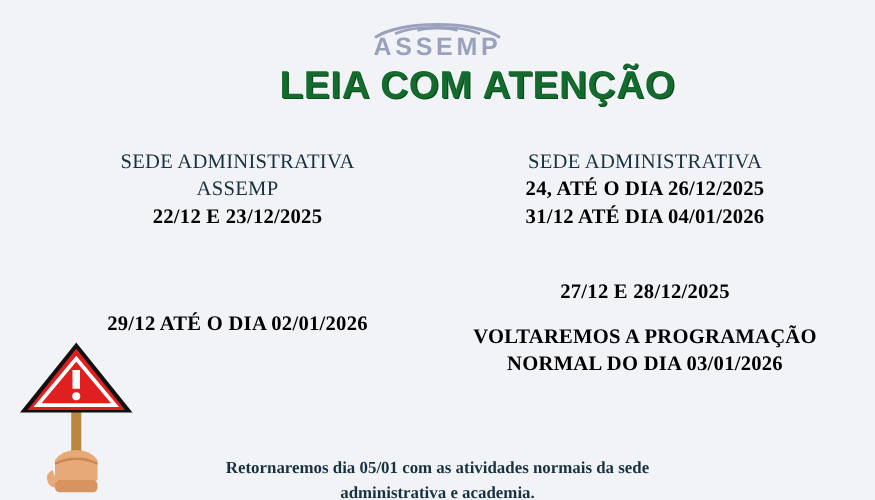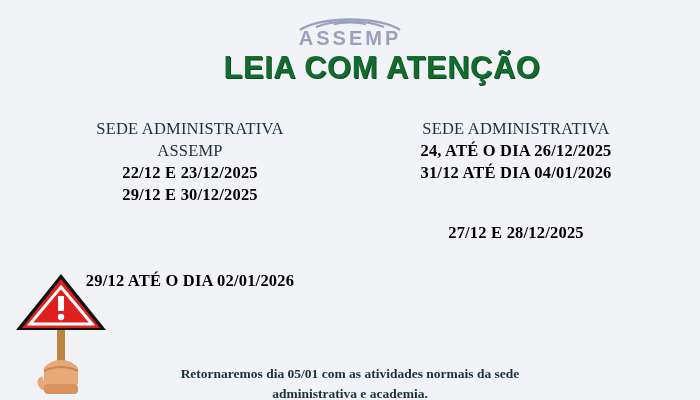--- a/index.html
+++ b/index.html
@@ -141,21 +141,20 @@
   <div class="main-title">LEIA COM ATENÇÃO</div>
 
   <div class="cols">
 
     <div class="col left">
 
       <div class="block">
         <div class="b-head">SEDE ADMINISTRATIVA</div>
         <div class="b-head">ASSEMP</div>
         <div class="b-line">22/12 E 23/12/2025</div>
-        <div class="b-line">29/12 E 30/12/2025</div>
       </div>
 
       <div class="gap-md"></div>
 
       <div class="block">
         <div class="gap-xs"></div>
         <div class="b-line">29/12 ATÉ O DIA 02/01/2026</div>
       </div>
 
     </div>
@@ -169,20 +168,24 @@
       </div>
 
       <div class="gap-md2"></div>
 
       <div class="block">
         <div class="b-line">27/12 E 28/12/2025</div>
       </div>
 
       <div class="gap-sm"></div>
 
+      <div class="block">
+        <div class="b-line">VOLTAREMOS A PROGRAMAÇÃO</div>
+        <div class="b-line">NORMAL DO DIA 03/01/2026</div>
+      </div>
 
     </div>
   </div>
 
   <div class="footer">
     <div>Retornaremos dia 05/01 com as atividades normais da sede</div>
     <div>administrativa e academia.</div>
   </div>
 
   <div class="sign">

